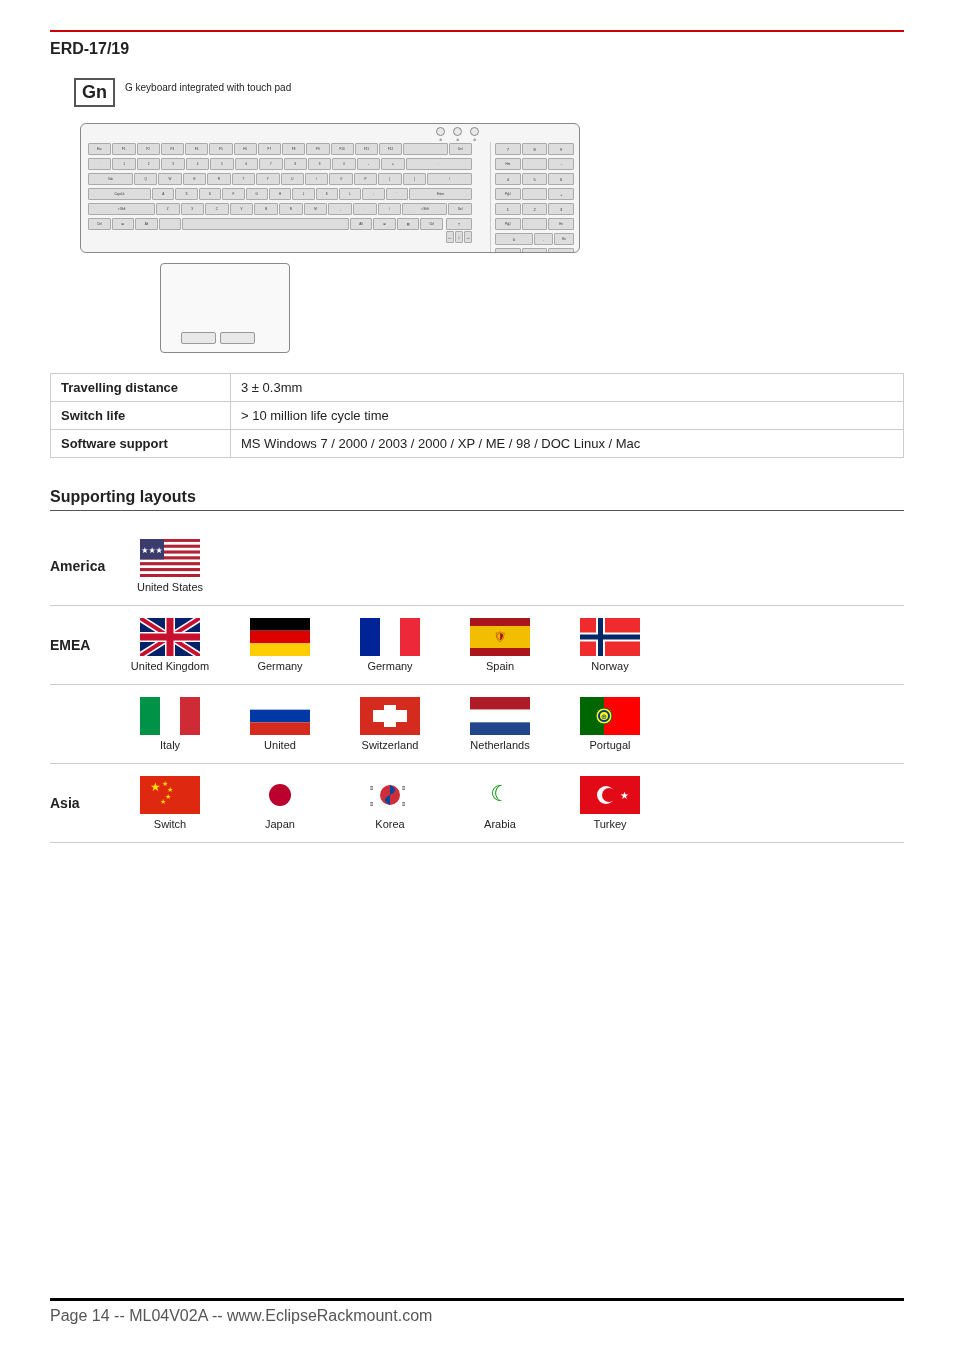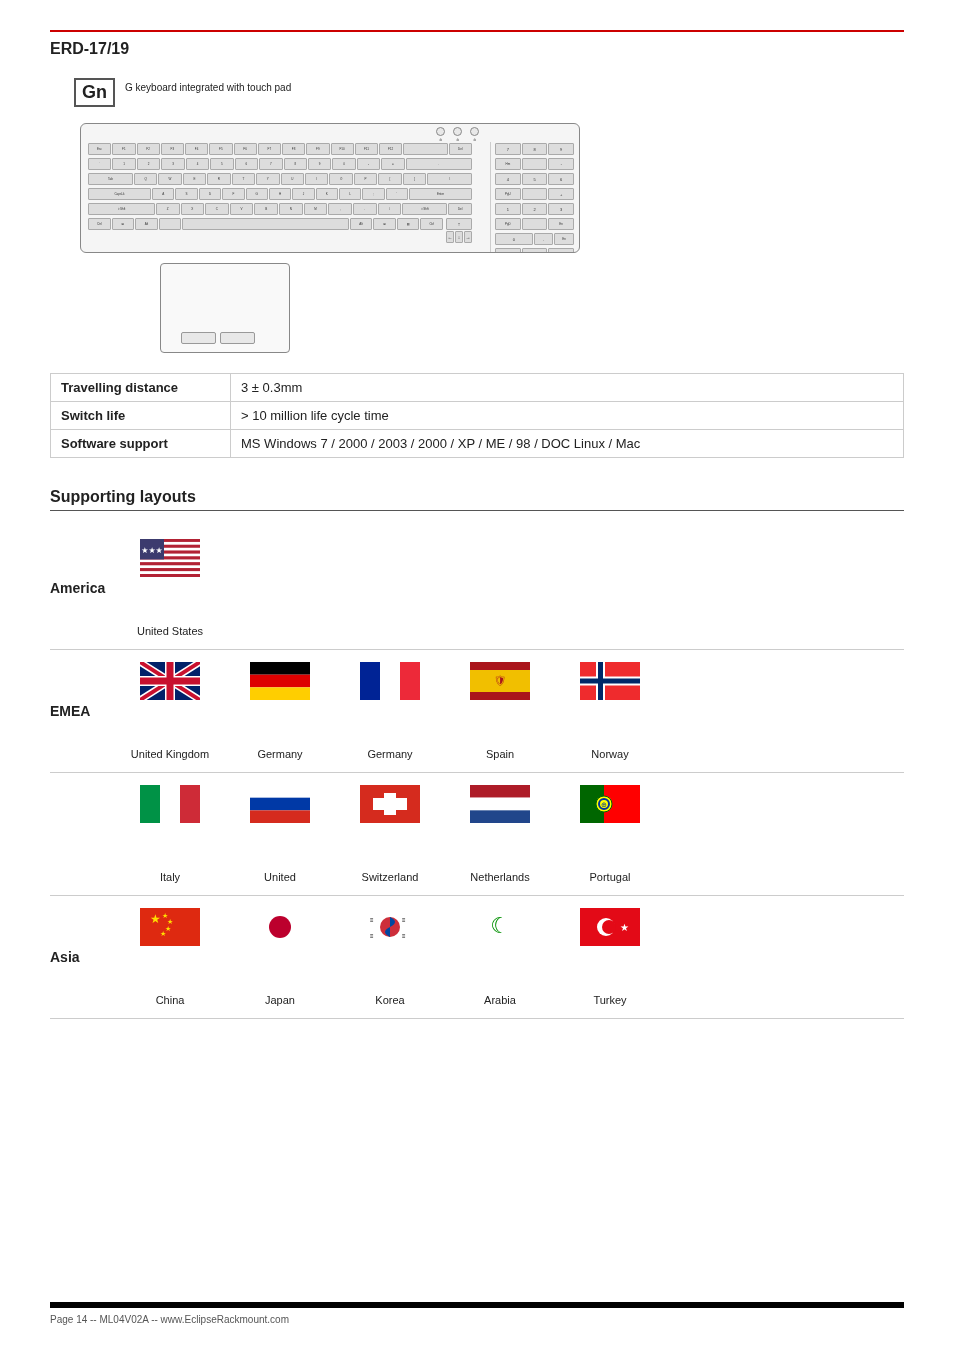--- a/index.html
+++ b/index.html
@@ -191,32 +191,31 @@
     .flag-item {
       display: flex;
       flex-direction: column;
       align-items: center;
       gap: 4px;
       width: 80px;
     }
     .flag-label {
       font-size: 11px;
       text-align: center;
-      margin-top: 44px;
     }
 
     
     .footer {
       position: absolute;
       bottom: 25px;
       left: 50px;
       right: 50px;
-      font-size: 10px;
+      font-size: 16px;
       color: #555;
-      border-top: 6px solid #000000;
+      border-top: 3px solid #000000;
       padding-top: 6px;
     }
   </style>
 </head>
 <body>
 
 <div class="header">
   <div class="header-ref">ERD-17/19</div>
 </div>
 
@@ -580,21 +579,21 @@
 
       <div class="flag-item">
         <svg width="60" height="38" viewBox="0 0 60 38" xmlns="http://www.w3.org/2000/svg">
       <rect width="60" height="38" fill="#DE2910"></rect>
       <text x="10" y="15" fill="#FFDE00" font-size="12">★</text>
       <text x="22" y="10" fill="#FFDE00" font-size="7">★</text>
       <text x="27" y="16" fill="#FFDE00" font-size="7">★</text>
       <text x="25" y="23" fill="#FFDE00" font-size="7">★</text>
       <text x="20" y="28" fill="#FFDE00" font-size="7">★</text>
     </svg>
-        <div class="flag-label">China</div>
+        <div class="flag-label">Switch</div>
       </div>
 
       <div class="flag-item">
         <svg width="60" height="38" viewBox="0 0 60 38" xmlns="http://www.w3.org/2000/svg">
       <rect width="60" height="38" fill="#FFFFFF"></rect>
       <circle cx="30" cy="19" r="11" fill="#BC002D"></circle>
     </svg>
         <div class="flag-label">Japan</div>
       </div>
 

